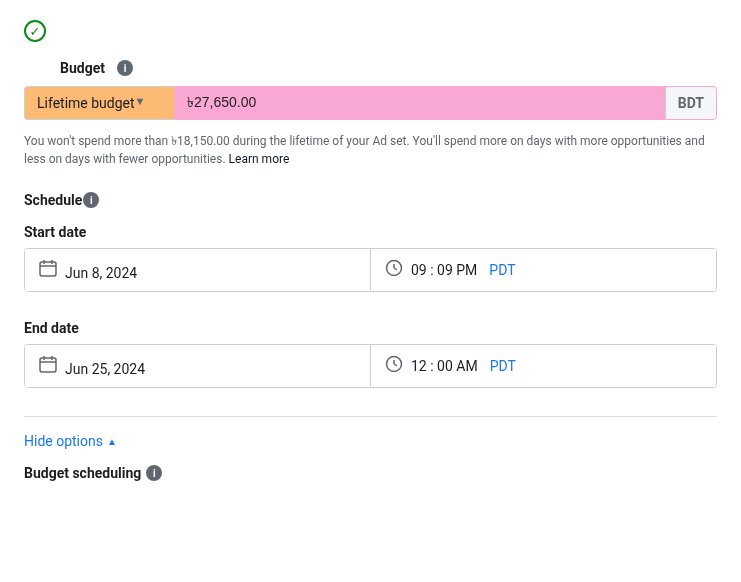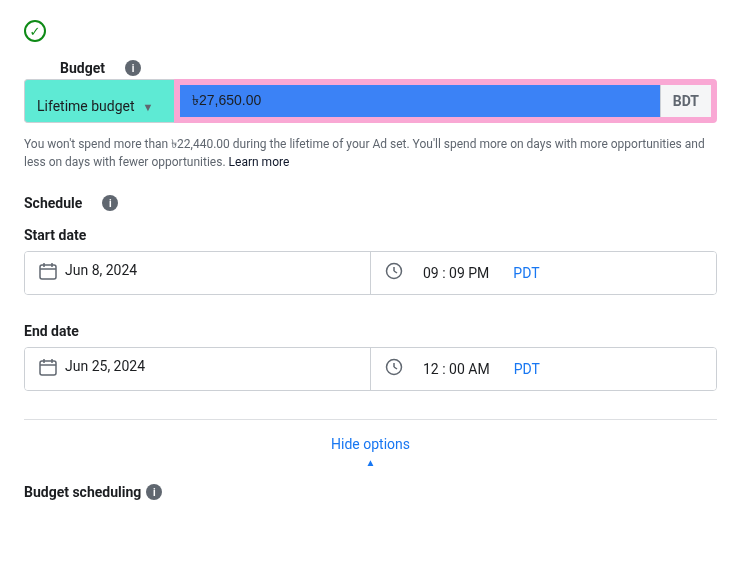--- a/index.html
+++ b/index.html
@@ -35,24 +35,24 @@
       align-items: center;
       justify-content: center;
       color: #0e8a16;
       font-size: 13px;
       flex-shrink: 0;
     }
 
     .field-label {
       font-size: 14px;
       font-weight: 700;
-      margin-bottom: 3px;
-      display: flex;
-      align-items: center;
-      gap: 20px;
+      margin-bottom: 10px;
+      display: flex;
+      align-items: center;
+      gap: 12px;
       padding-left: 36px;
     }
 
     .info-icon {
       display: inline-flex;
       align-items: center;
       justify-content: center;
       width: 16px;
       height: 16px;
       border-radius: 50%;
@@ -65,46 +65,46 @@
     }
 
     .budget-row {
       display: flex;
       gap: 0;
       margin-bottom: 12px;
     }
 
     .budget-type-select {
       display: flex;
-      align-items: flex-end;
-      gap: 8px;
+      align-items: flex-start;
+      gap: 0;
       border: 1px solid #ccd0d5;
       border-right: none;
       border-radius: 4px 0 0 4px;
       padding: 8px 12px;
-      background: #5eead4;
+      background: #fdba74;
       cursor: pointer;
       min-width: 150px;
       font-size: 14px;
       color: #1c1e21;
     }
 
     .dropdown-arrow {
       color: #606770;
       font-size: 11px;
     }
 
     .budget-amount-wrapper {
       flex: 1;
       display: flex;
       align-items: flex-start;
-      border: 6px solid #f9a8d4;
+      border: 1px solid #f9a8d4;
       border-radius: 0 4px 4px 0;
       overflow: hidden;
-      background: #3b82f6;
+      background: #f9a8d4;
     }
 
     .budget-amount-input {
       flex: 1;
       border: none;
       outline: none;
       padding: 8px 12px;
       font-size: 14px;
       color: #1c1e21;
       background: transparent;
@@ -136,21 +136,21 @@
       margin-top: 4px;
       padding-top: 4px;
     }
 
     .schedule-label {
       font-size: 14px;
       font-weight: 700;
       margin-bottom: 16px;
       display: flex;
       align-items: center;
-      gap: 20px;
+      gap: 1px;
     }
 
     .date-group {
       margin-bottom: 28px;
     }
 
     .date-group-label {
       font-size: 14px;
       font-weight: 700;
       margin-bottom: 8px;
@@ -159,33 +159,33 @@
     .date-time-row {
       display: flex;
       gap: 0;
       border: 1px solid #ccd0d5;
       border-radius: 4px;
       overflow: hidden;
     }
 
     .date-field {
       display: flex;
-      align-items: flex-start;
+      align-items: flex-end;
       gap: 8px;
       padding: 10px 14px;
       flex: 1;
       border-right: 1px solid #ccd0d5;
       cursor: pointer;
       background: #fff;
     }
 
     .time-field {
       display: flex;
       align-items: center;
-      gap: 20px;
+      gap: 8px;
       padding: 10px 14px;
       flex: 1;
       cursor: pointer;
       background: #fff;
     }
 
     .calendar-icon, .clock-icon {
       color: #606770;
       font-size: 16px;
       flex-shrink: 0;
@@ -210,21 +210,20 @@
 
     .hide-options-link {
       display: flex;
       align-items: center;
       gap: 4px;
       color: #1877f2;
       font-size: 14px;
       cursor: pointer;
       text-decoration: none;
       margin-bottom: 16px;
-      flex-direction: column;
     }
 
     .arrow-up {
       font-size: 10px;
       margin-top: 1px;
     }
 
     .budget-scheduling-label {
       font-size: 14px;
       font-weight: 700;
@@ -250,21 +249,21 @@
     <span>Lifetime budget</span>
     <span class="dropdown-arrow">▼</span>
   </div>
   <div class="budget-amount-wrapper">
     <input class="budget-amount-input" type="text" value="৳27,650.00" style="">
     <div class="currency-label">BDT</div>
   </div>
 </div>
 
 <div class="budget-note">
-  <span>You won't spend more than ৳22,440.00 during the lifetime of your Ad set. You'll spend more on days with more opportunities and less on days with fewer opportunities.</span>
+  <span>You won't spend more than ৳18,150.00 during the lifetime of your Ad set. You'll spend more on days with more opportunities and less on days with fewer opportunities.</span>
   <a class="learn-more-link">Learn more</a>
 </div>
 
 <div class="divider-section">
   <div class="schedule-label">
     <span>Schedule</span>
     <span class="info-icon">i</span>
   </div>
 
   <div class="date-group">

